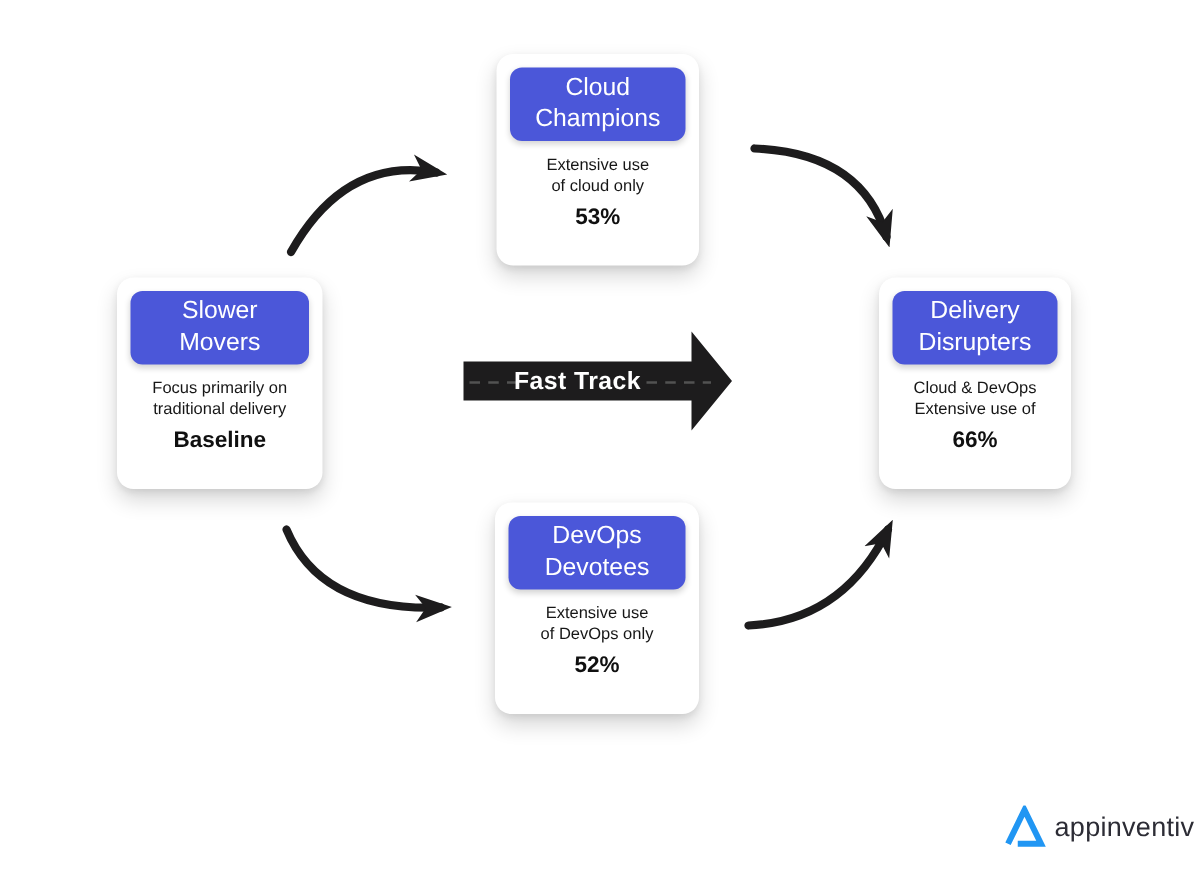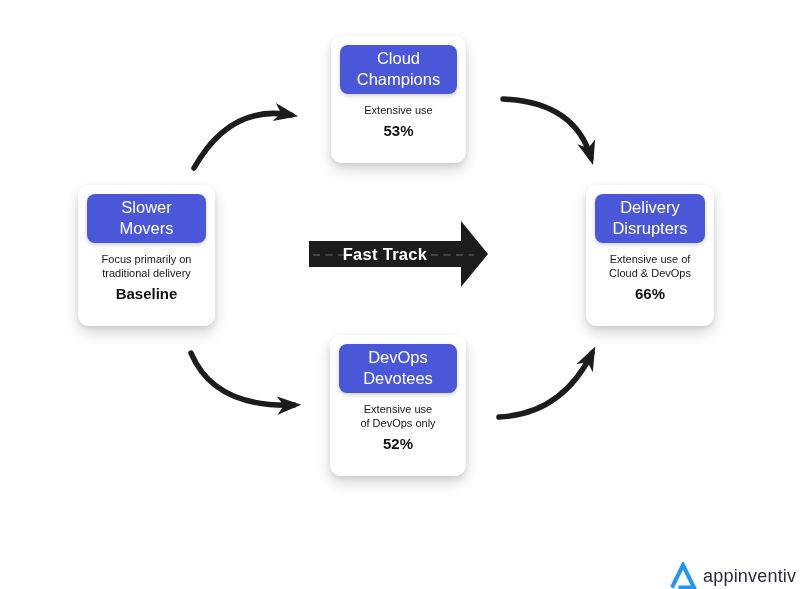--- a/index.html
+++ b/index.html
@@ -32,21 +32,21 @@
     position:absolute; left:309px; top:241px; width:152px; height:26px;
     display:flex; align-items:center; justify-content:center;
     color:#fff; font-size:16.5px; font-weight:bold; letter-spacing:.3px;
   }
 
   .caption {
     position:absolute; left:0; right:0; top:493px; text-align:center;
     font-style:italic; font-size:15.5px; line-height:20px; color:#121212;
   }
 
-  .logo { position:absolute; left:668px; top:537px; display:flex; align-items:center; gap:5px;margin-top:25px; }
+  .logo { position:absolute; left:668px; top:537px; display:flex; align-items:center; gap:5px; }
   .logo-text { font-size:18px; color:#2c2c35; letter-spacing:.2px; }
 </style>
 </head>
 <body>
 
 <div class="stage">
 
   <svg class="overlay" viewBox="0 0 801 589" xmlns="http://www.w3.org/2000/svg">
     <defs>
       <marker id="ah" viewBox="0 0 10 10" refX="7" refY="5" markerWidth="4.4" markerHeight="4.4" orient="auto">
@@ -66,42 +66,43 @@
     <path d="M313 255 H346" stroke="#525252" stroke-width="1.6" stroke-dasharray="7 5.5"></path>
     <path d="M431 255 H474" stroke="#525252" stroke-width="1.6" stroke-dasharray="7 5.5"></path>
   </svg>
 
   <div class="card" id="card-cloud">
     <div class="pill">
       <span>Cloud Champions</span>
     </div>
     <div class="desc">
       <div>Extensive use</div>
+      <div>of cloud only</div>
     </div>
     <div class="value">53%</div>
   </div>
 
   <div class="card" id="card-slower">
     <div class="pill">
       <span>Slower Movers</span>
     </div>
     <div class="desc">
       <div>Focus primarily on</div>
       <div>traditional delivery</div>
     </div>
     <div class="value">Baseline</div>
   </div>
 
   <div class="card" id="card-delivery">
     <div class="pill">
       <span>Delivery Disrupters</span>
     </div>
     <div class="desc">
+      <div>Cloud &amp; DevOps</div>
       <div>Extensive use of</div>
-      <div>Cloud &amp; DevOps</div>
     </div>
     <div class="value">66%</div>
   </div>
 
   <div class="card" id="card-devops">
     <div class="pill">
       <span>DevOps Devotees</span>
     </div>
     <div class="desc">
       <div>Extensive use</div>

